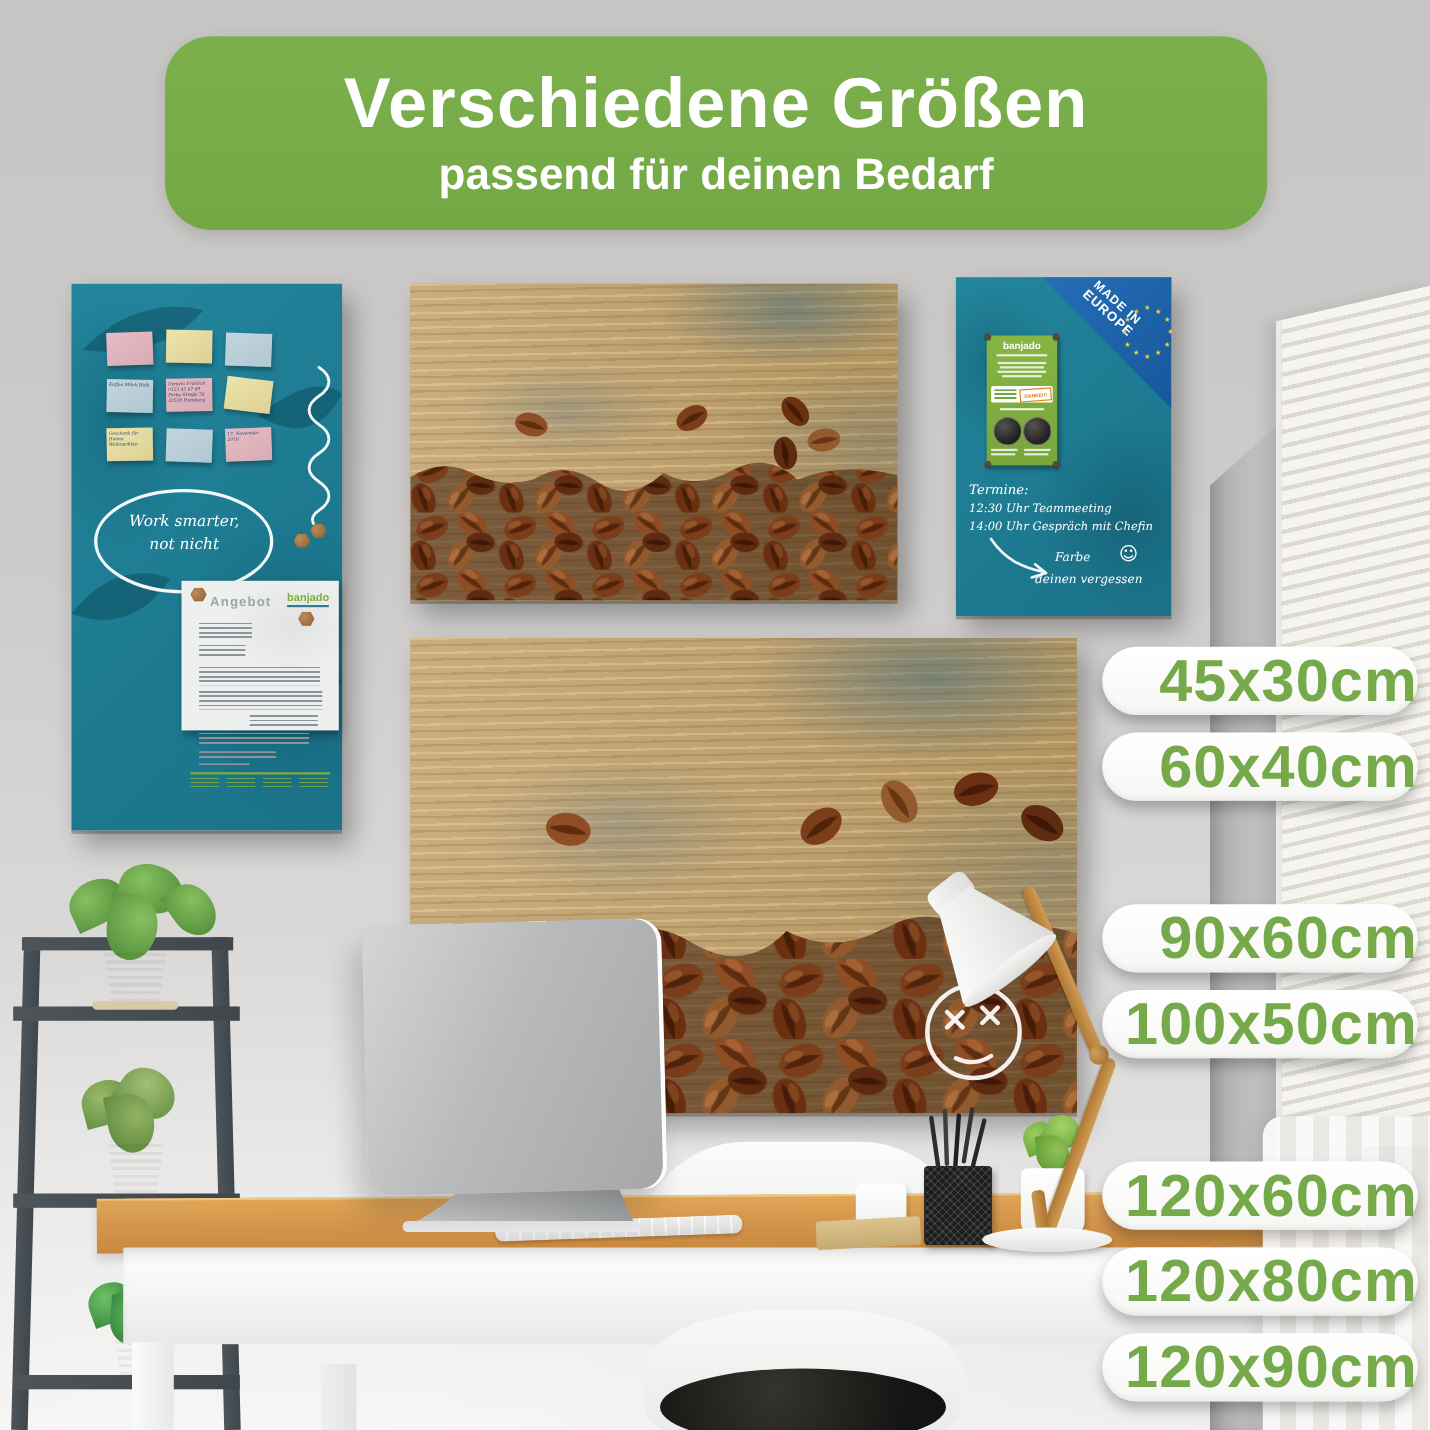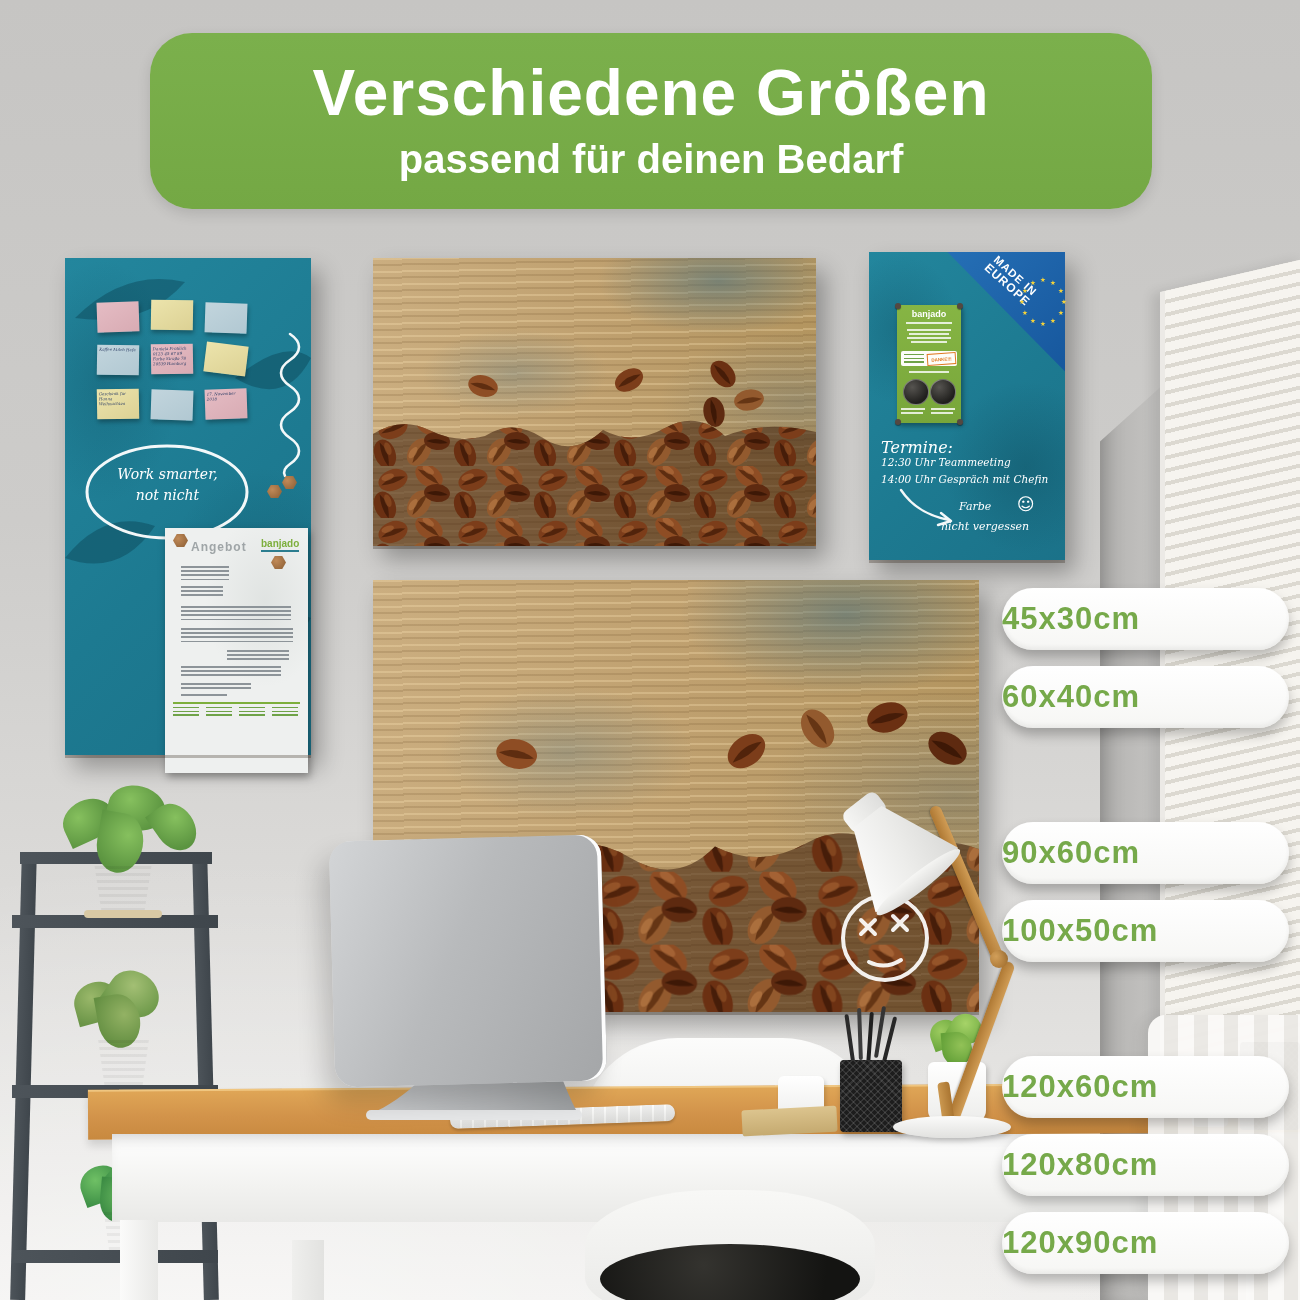--- a/index.html
+++ b/index.html
@@ -46,38 +46,38 @@
     font-family:"DejaVu Serif",serif;font-style:italic;overflow:hidden;height:26px;}
   .pink{background:linear-gradient(150deg,#e5bcc4,#d8abb3);}
   .yellow{background:linear-gradient(150deg,#ece4ac,#dcd194);}
   .blue{background:linear-gradient(150deg,#c2d5dd,#b1c8d2);}
   .hand{font-family:"DejaVu Serif",serif;font-style:italic;color:#fff;}
   .hex{position:absolute;width:15px;height:13px;background:
       radial-gradient(circle at 35% 35%, #c08a58, #9a6a3e 70%);
     clip-path:polygon(25% 0,75% 0,100% 50%,75% 100%,25% 100%,0 50%);
     box-shadow:1px 2px 2px rgba(0,0,0,.3);}
   
-  .paper{position:absolute;left:100px;top:270px;width:143px;height:245px;
+  .paper{position:absolute;left:100px;top:270px;width:143px;height:136px;
     background:radial-gradient(60% 50% at 70% 30%, rgba(160,170,165,.18), transparent 70%),#eef0ef;
     box-shadow:2px 4px 8px rgba(0,0,0,.35);}
   .ft{position:absolute;background:repeating-linear-gradient(180deg,#8d9499 0,#8d9499 1.6px,transparent 1.6px,transparent 4.2px);}
   .ftg{position:absolute;background:repeating-linear-gradient(180deg,#6fa348 0,#6fa348 1.4px,transparent 1.4px,transparent 3.6px);}
   
   .flyer{position:absolute;left:28px;top:53px;width:64px;height:118px;border-radius:2px;
     background:linear-gradient(180deg,#86b544,#78a63a);box-shadow:2px 3px 5px rgba(0,0,0,.35);}
   .fl{position:absolute;background:rgba(255,255,255,.8);height:1.5px;}
   .magdot{position:absolute;width:6px;height:6px;border-radius:50%;background:#544841;box-shadow:0 1px 1px rgba(0,0,0,.4);}
   .dog{position:absolute;width:24px;height:24px;border-radius:50%;
     background:radial-gradient(circle at 35% 30%,#565450,#201f1d 70%);border:1px solid rgba(255,255,255,.35);}
   
   .size-badge{position:absolute;left:1002px;width:287px;height:62px;border-radius:31px;
     background:linear-gradient(180deg,#ffffff,#f6f6f4);
     box-shadow:0 7px 12px rgba(0,0,0,.25), inset 0 -3px 4px rgba(0,0,0,.05);
-    display:flex;align-items:center;justify-content:flex-start;
-    font-size:31px;font-weight:bold;color:#76a94a;letter-spacing:1px;}
+    display:flex;align-items:center;justify-content:flex-end;
+    font-size:54px;font-weight:bold;color:#76a94a;letter-spacing:1px;}
   
   .shelf-bar{position:absolute;background:linear-gradient(90deg,#4d545a,#3f464c);}
   .pot{position:absolute;background:linear-gradient(180deg,#ffffff,#e9e8e4);
     clip-path:polygon(4% 0,96% 0,84% 100%,16% 100%);
     background-image:repeating-linear-gradient(180deg,rgba(0,0,0,.05) 0 3px,transparent 3px 7px);}
   .leaf{position:absolute;border-radius:60% 60% 60% 0;
     background:radial-gradient(circle at 35% 35%,#86c05e,#5b9440 75%);}
   .desk-top{left:88px;top:1086px;width:1212px;height:50px;transform:rotate(-.35deg);
     background:linear-gradient(180deg,#e0a757 0%,#d2934a 55%,#c8893f 100%);
     box-shadow:0 6px 8px rgba(0,0,0,.13), inset 0 2px 0 rgba(255,230,170,.5);}
@@ -303,29 +303,29 @@
       </div>
       <div class="fl" style="left:12px;top:66px;width:40px;height:2px;"></div>
       <div class="dog" style="left:6px;top:74px;"></div>
       <div class="dog" style="left:33px;top:74px;"></div>
       <div class="fl" style="left:4px;top:103px;width:24px;"></div>
       <div class="fl" style="left:4px;top:107px;width:22px;"></div>
       <div class="fl" style="left:34px;top:103px;width:24px;"></div>
       <div class="fl" style="left:34px;top:107px;width:22px;"></div>
     </div>
 
-    <div class="abs hand" style="left:12px;top:186px;font-size:16px;">Termine:</div>
+    <div class="abs hand" style="left:12px;top:186px;font-size:12px;">Termine:</div>
     <div class="abs hand" style="left:12px;top:204px;font-size:10.5px;">12:30 Uhr Teammeeting</div>
     <div class="abs hand" style="left:12px;top:221px;font-size:10.5px;">14:00 Uhr Gespräch mit Chefin</div>
     <svg class="abs" style="left:24px;top:234px;" width="70" height="44" viewBox="0 0 70 44">
       <path d="M8 4 C20 22 36 30 56 34 M48 27 L58 35 L45 39" fill="none" stroke="#fff" stroke-width="2.4" stroke-linecap="round" stroke-linejoin="round" opacity=".95"></path>
     </svg>
     <div class="abs hand" style="left:90px;top:248px;font-size:11px;">Farbe</div>
     <div class="abs" style="left:148px;top:242px;font-size:17px;color:#fff;font-family:'DejaVu Sans',sans-serif;">☺</div>
-    <div class="abs hand" style="left:72px;top:268px;font-size:11px;">nicht vergessen</div>
+    <div class="abs hand" style="left:72px;top:268px;font-size:11px;">deinen vergessen</div>
   </div>
 
   <div class="board wood" style="left:373px;top:580px;width:606px;height:432px;">
     <svg width="606" height="432" viewBox="0 0 443 308" preserveAspectRatio="none">
       <path d="M0 196 Q30 176 62 192 T124 198 Q154 178 188 198 T250 190 Q282 206 316 188 T378 196 Q412 180 443 192 L443 308 L0 308 Z" fill="rgba(58,28,10,.55)"></path>
       <path d="M0 196 Q30 176 62 192 T124 198 Q154 178 188 198 T250 190 Q282 206 316 188 T378 196 Q412 180 443 192 L443 308 L0 308 Z" fill="url(#beanPat)"></path>
       <g transform="translate(105 124) rotate(10)">
           <ellipse rx="15" ry="10.5" fill="#8e4d24"></ellipse>
           <path d="M-13 1 Q0 -6 13 1 Q0 5 -13 1Z" fill="#53250b" opacity=".8"></path>
         </g>

